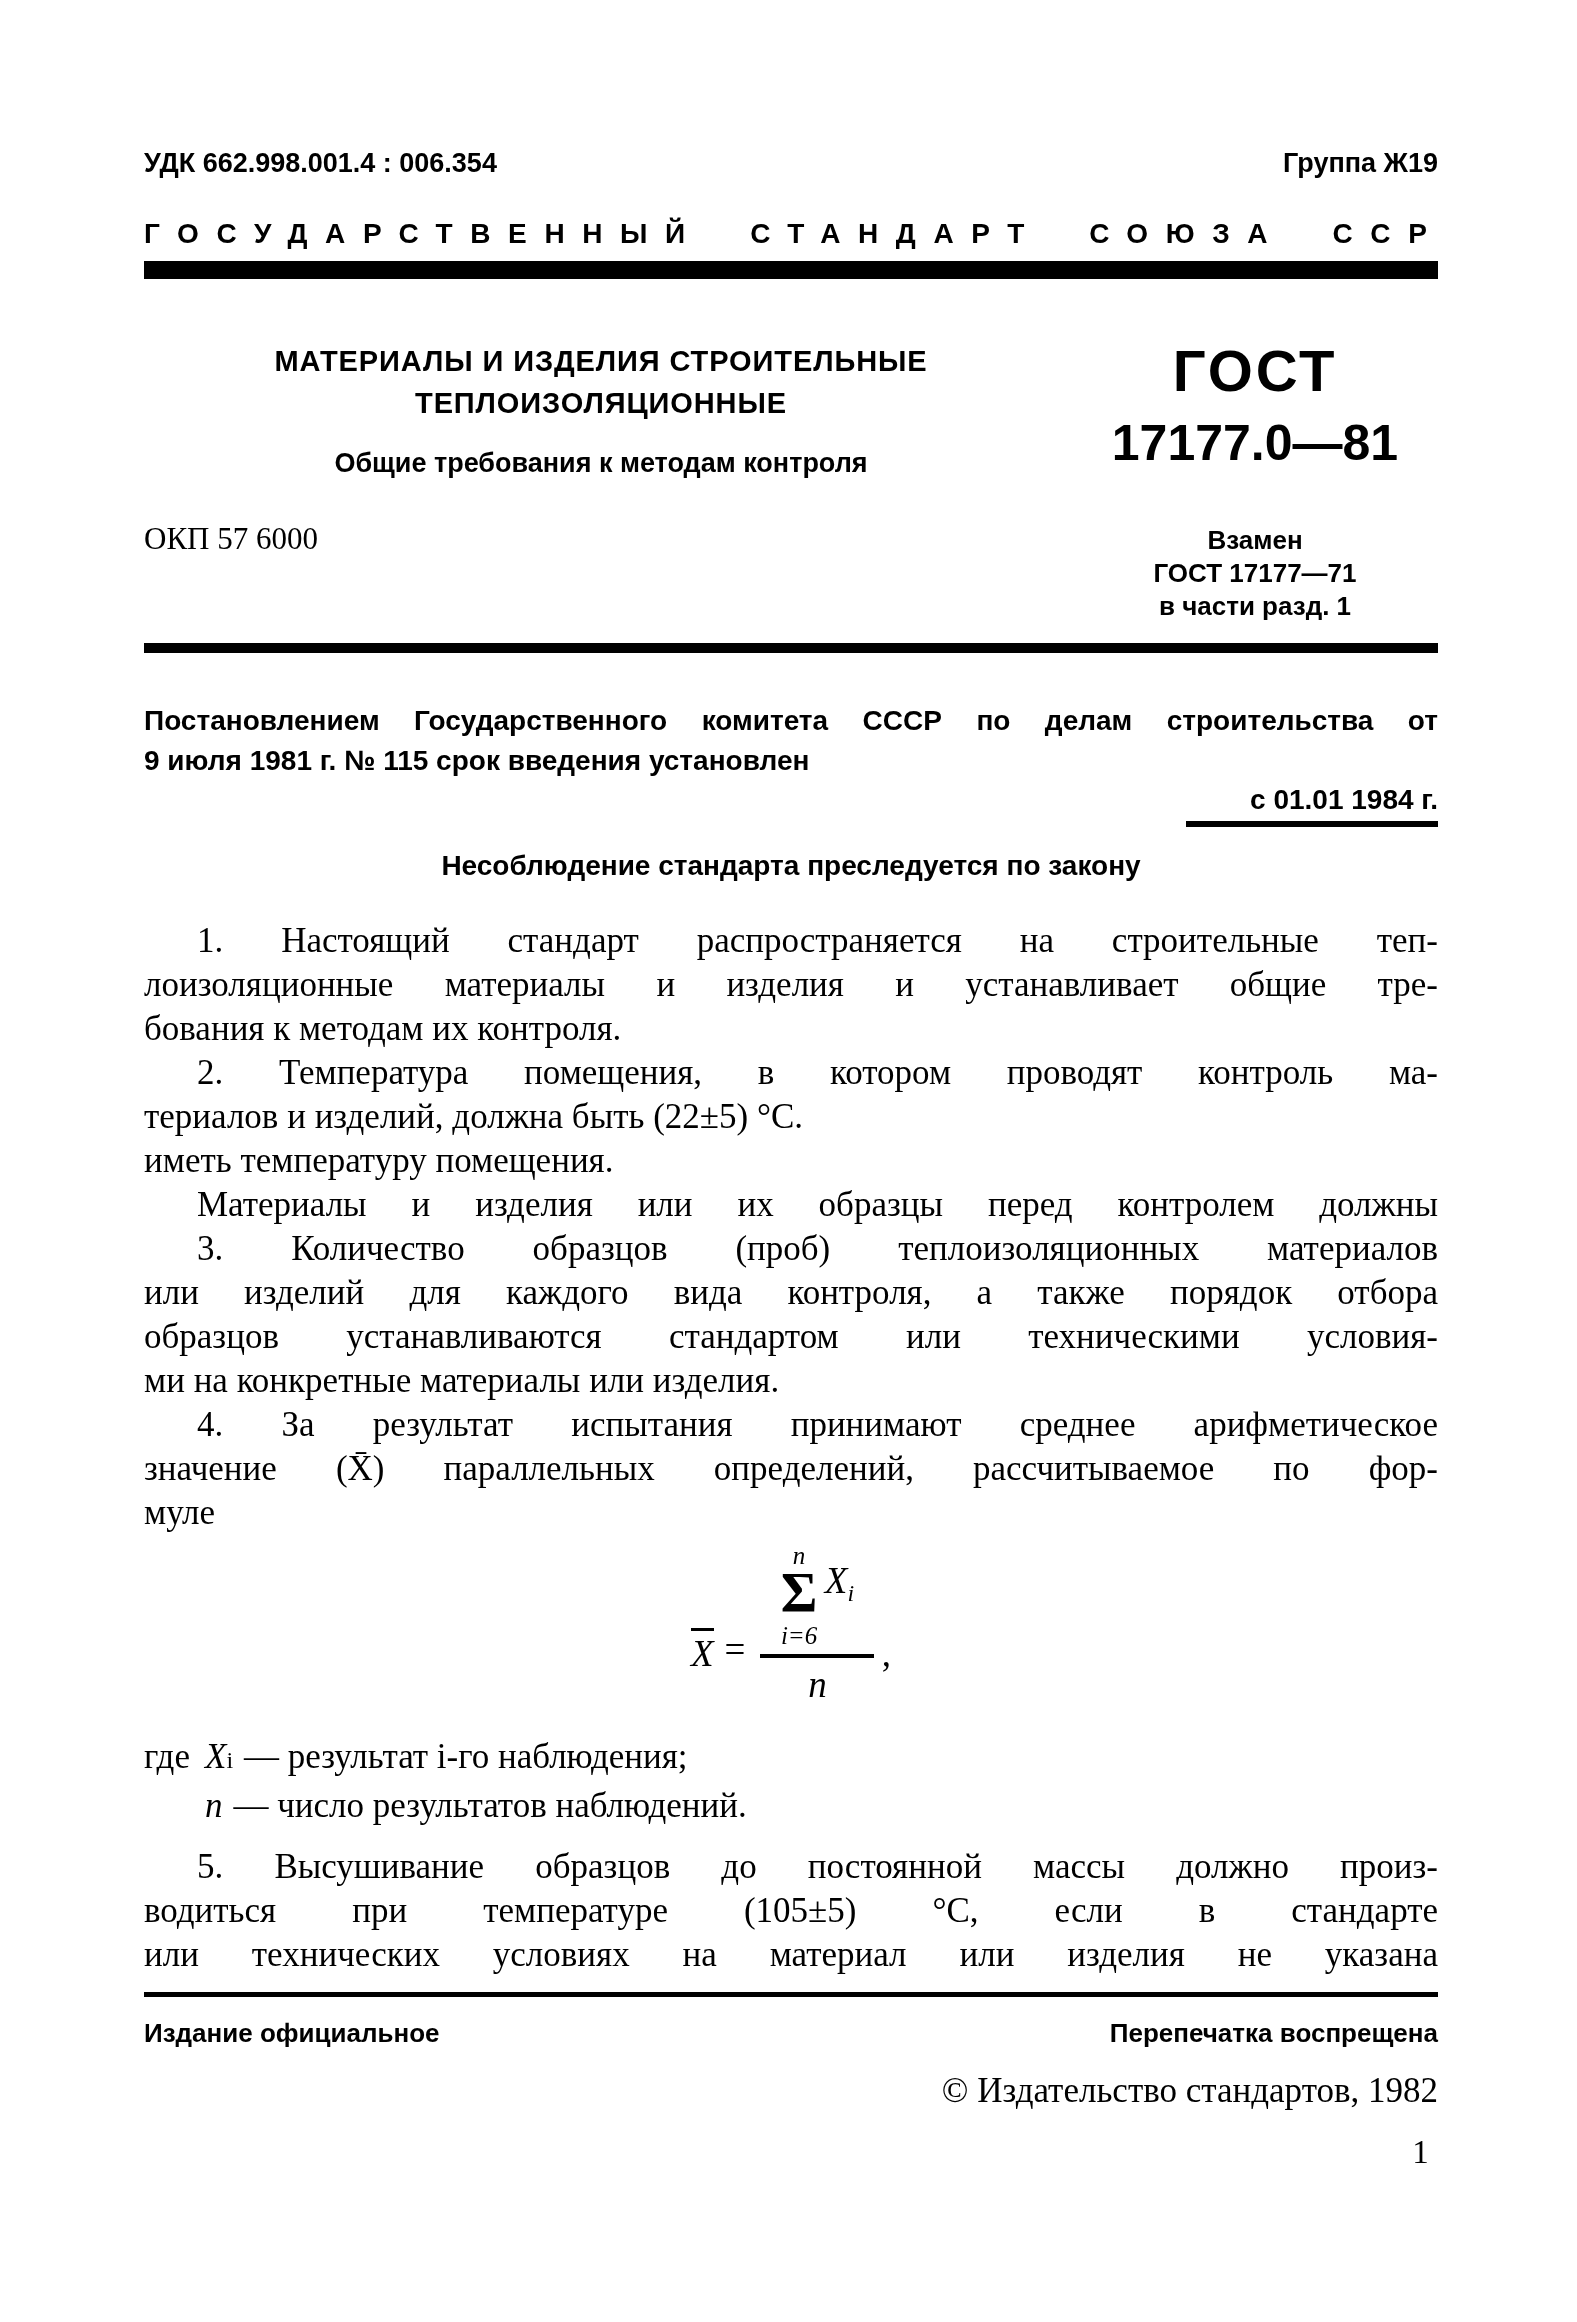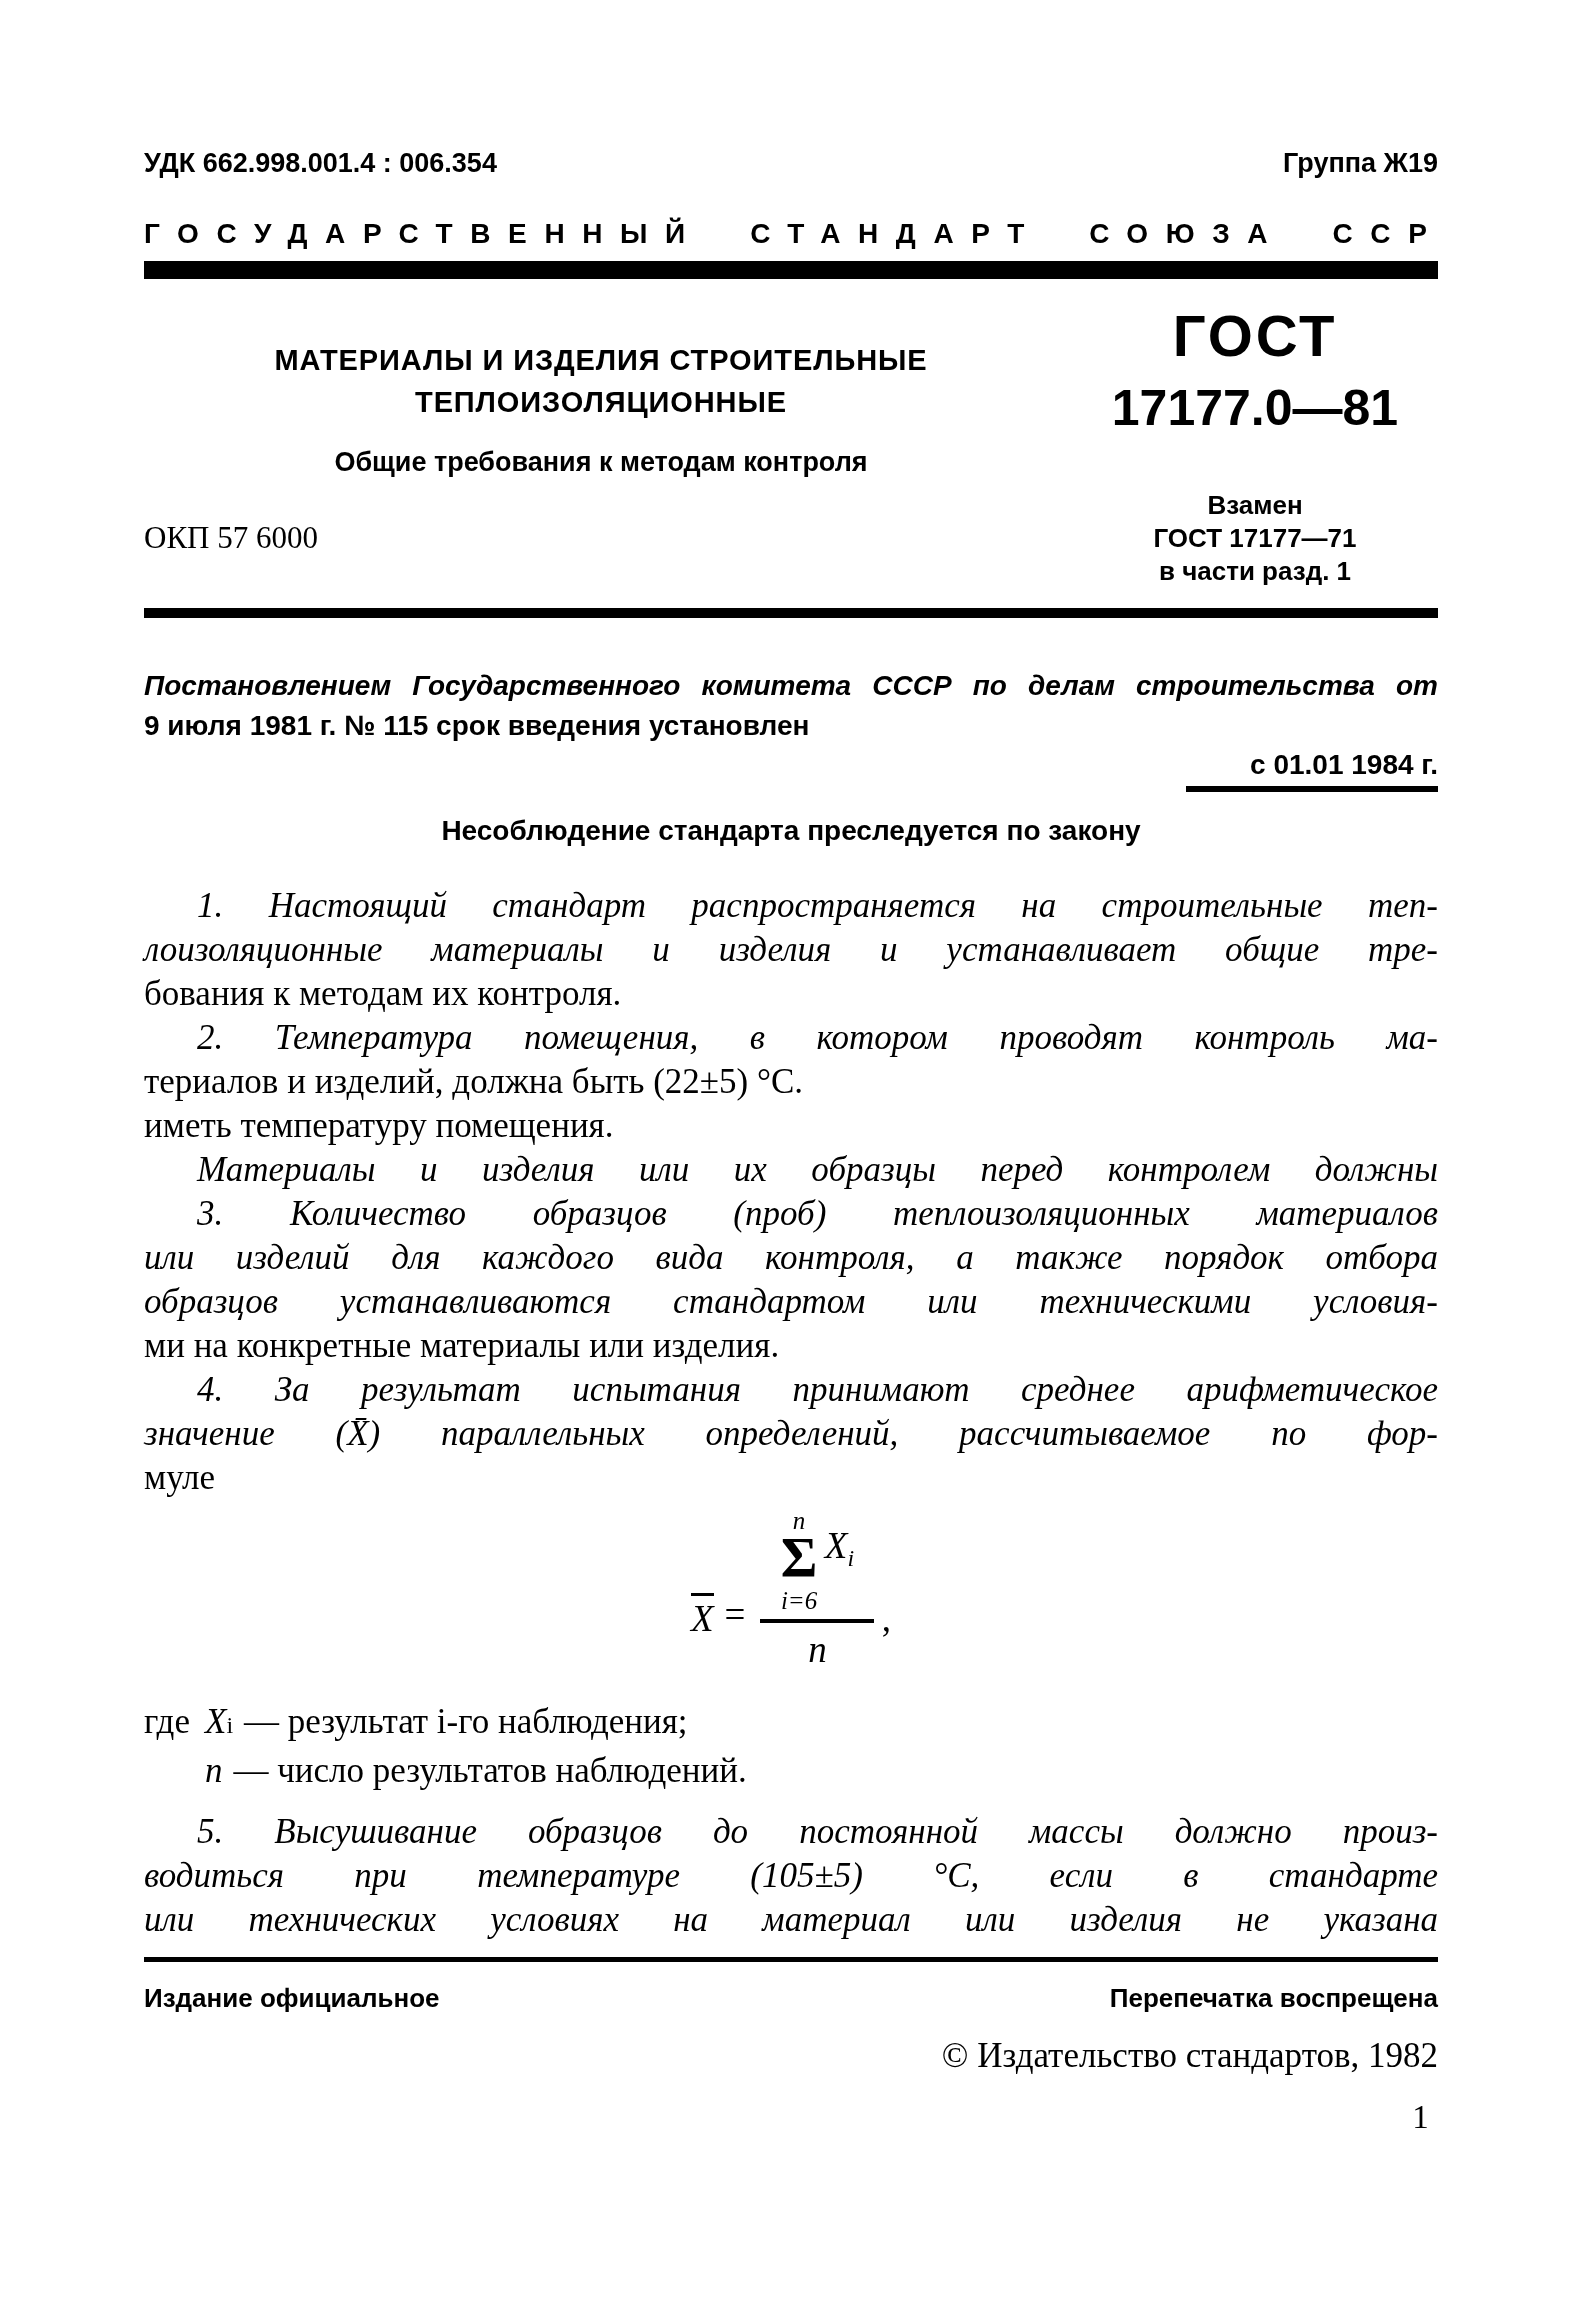--- a/index.html
+++ b/index.html
@@ -13,21 +13,21 @@
   
   .meta-row { display:flex; justify-content:space-between; align-items:flex-start;
               font-family:"Liberation Sans", sans-serif; font-weight:bold; font-size:27px; line-height:30px; }
 
   
   .banner { margin-top:41px; font-family:"Liberation Sans", sans-serif; font-weight:bold;
             font-size:28px; line-height:30px; letter-spacing:17.6px; word-spacing:22px; white-space:nowrap; }
   .banner-bar { margin-top:12px; height:17.6px; background:#000; }
 
   
-  .title-section { margin-top:26px; display:flex;align-items:center; }
+  .title-section { margin-top:61px; display:flex; }
   .title-left  { width:914px; text-align:center; }
   .title-right { width:366px; margin-left:14px; text-align:center; }
   .title-ru { font-family:"Liberation Sans", sans-serif; font-weight:bold; font-size:29px; line-height:42px; letter-spacing:0.9px; }
   .subtitle-ru { margin-top:24px; font-family:"Liberation Sans", sans-serif; font-weight:bold; font-size:27px; line-height:30px; }
   .title-en { margin-top:30px; font-size:29px; line-height:33px; }
   .okp { margin-top:45px; font-size:31px; line-height:32px; text-align:left; }
   .gost-label  { font-family:"Liberation Sans", sans-serif; font-weight:bold; font-size:58px; line-height:61px; letter-spacing:2.8px; }
   .gost-number { margin-top:15px; font-family:"Liberation Sans", sans-serif; font-weight:bold; font-size:50px; line-height:54px; }
   .replaces { margin-top:54px; font-family:"Liberation Sans", sans-serif; font-weight:bold; font-size:26px; line-height:33px; }
 
@@ -35,21 +35,21 @@
 
   
   .decree { margin-top:48px; font-family:"Liberation Sans", sans-serif; font-weight:bold; font-size:28px; line-height:40px; }
   .date-line { margin-top:1.9px; text-align:right; font-family:"Liberation Sans", sans-serif; font-weight:bold; font-size:28px; line-height:33px; }
   .date-underline { margin-top:4.6px; margin-left:auto; width:252px; height:6.5px; background:#000; }
   .law-notice { margin-top:22px; text-align:center; font-family:"Liberation Sans", sans-serif; font-weight:bold; font-size:28px; line-height:33px; }
 
   
   .body-text { margin-top:37px; font-size:35px; line-height:44px; }
   .tline { }
-  .jl  { text-align:justify; text-align-last:justify;font-style:italic; }
+  .jl  { text-align:justify; text-align-last:justify; }
   .ind { text-indent:53px; }
 
   
   .formula { margin-top:7.4px; height:182px; display:flex; justify-content:center; align-items:flex-start; font-size:37px; }
   .f-lhs { margin-top:85px; font-style:italic; }
   .xbar  { display:inline-block; border-top:3.7px solid #000; padding-top:1.9px; font-style:italic; }
   .f-eq  { margin:85px 15px 0 11px; }
   .frac  { display:inline-flex; flex-direction:column; align-items:center; }
   .f-num { display:flex; align-items:center; padding:0 20.4px 5.6px 20.4px; }
   .sum-block { display:flex; flex-direction:column; align-items:center; line-height:1; }

